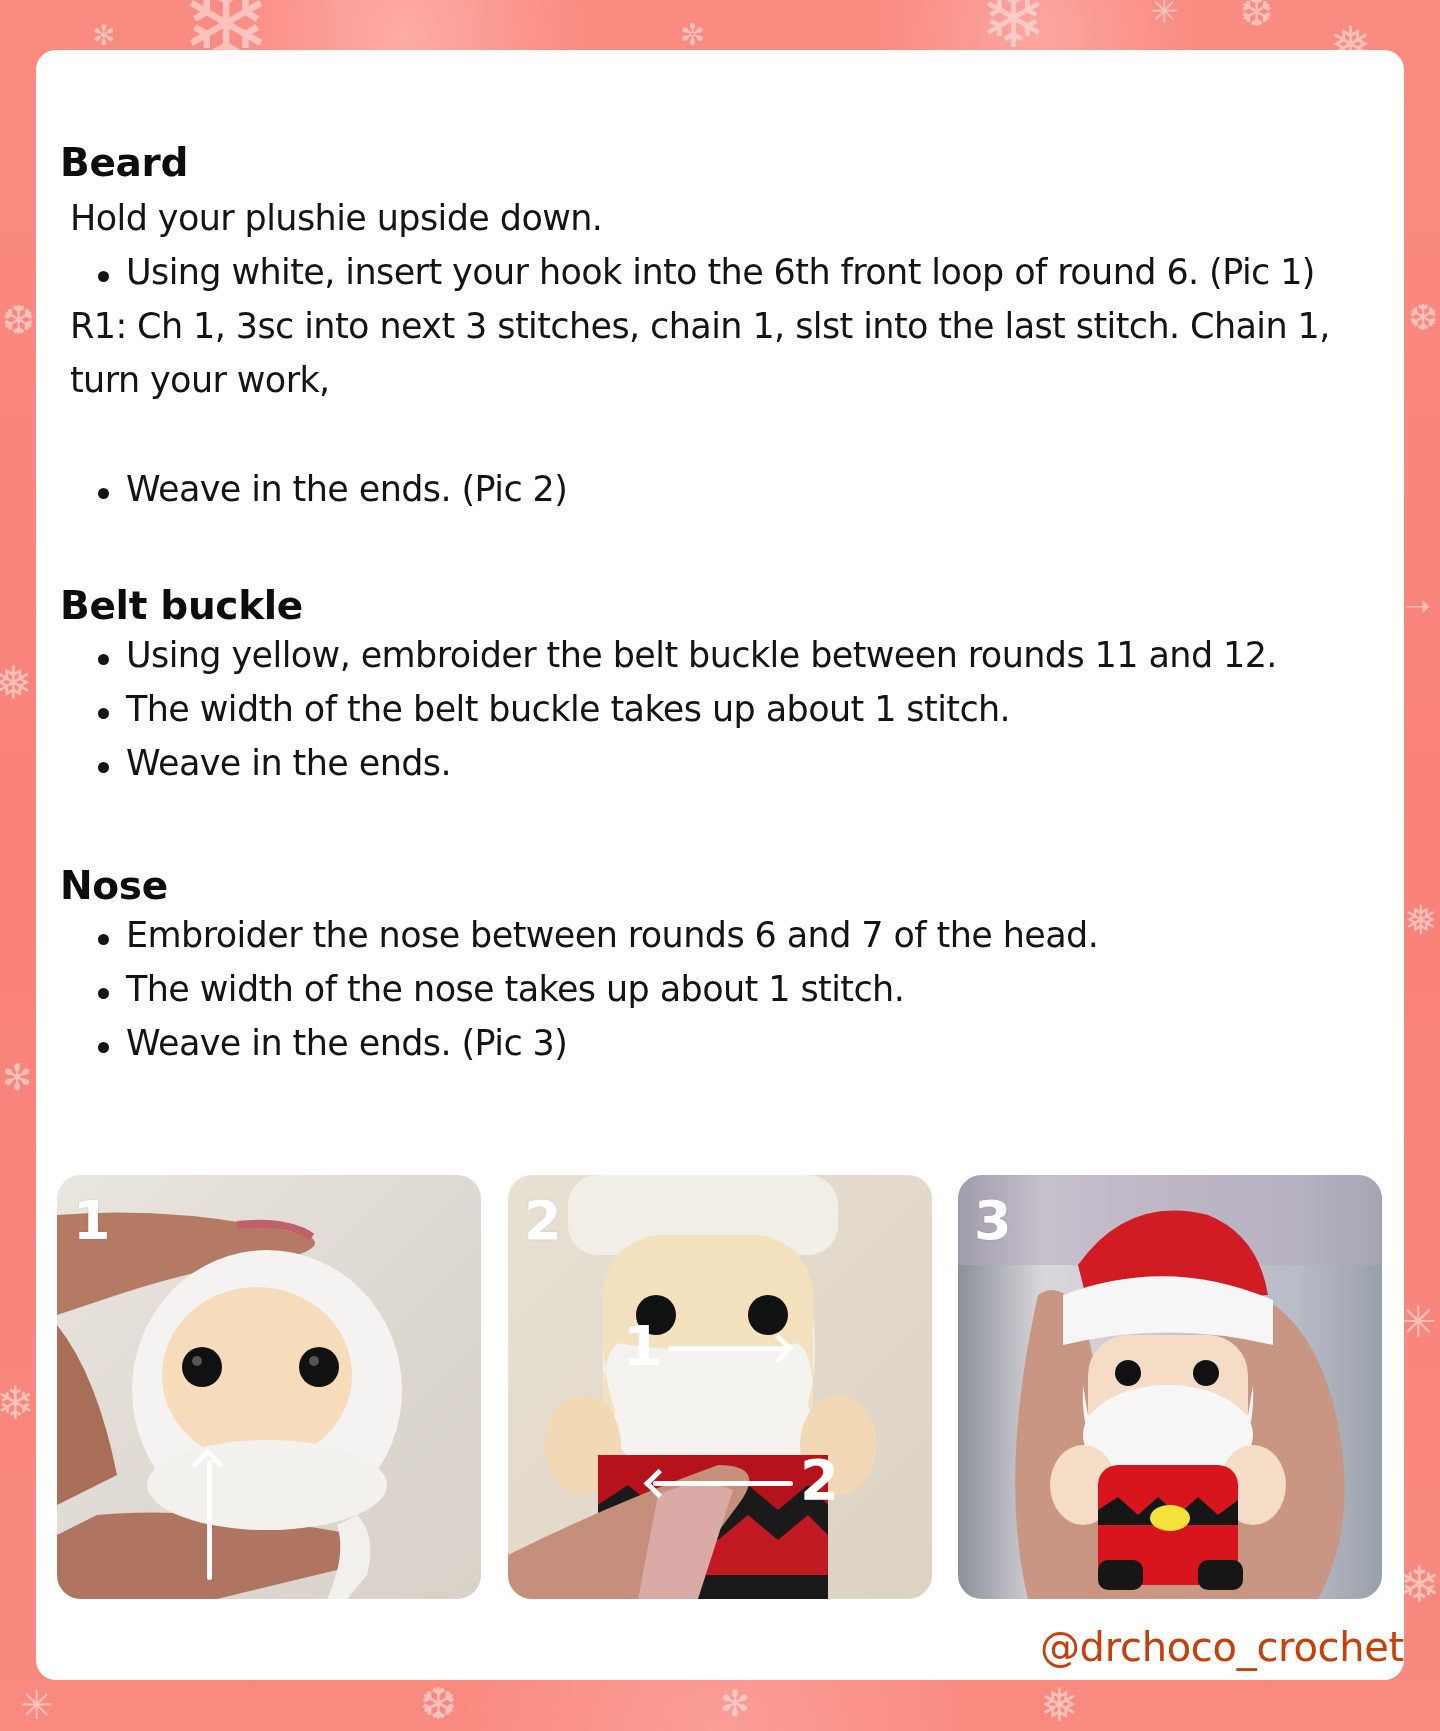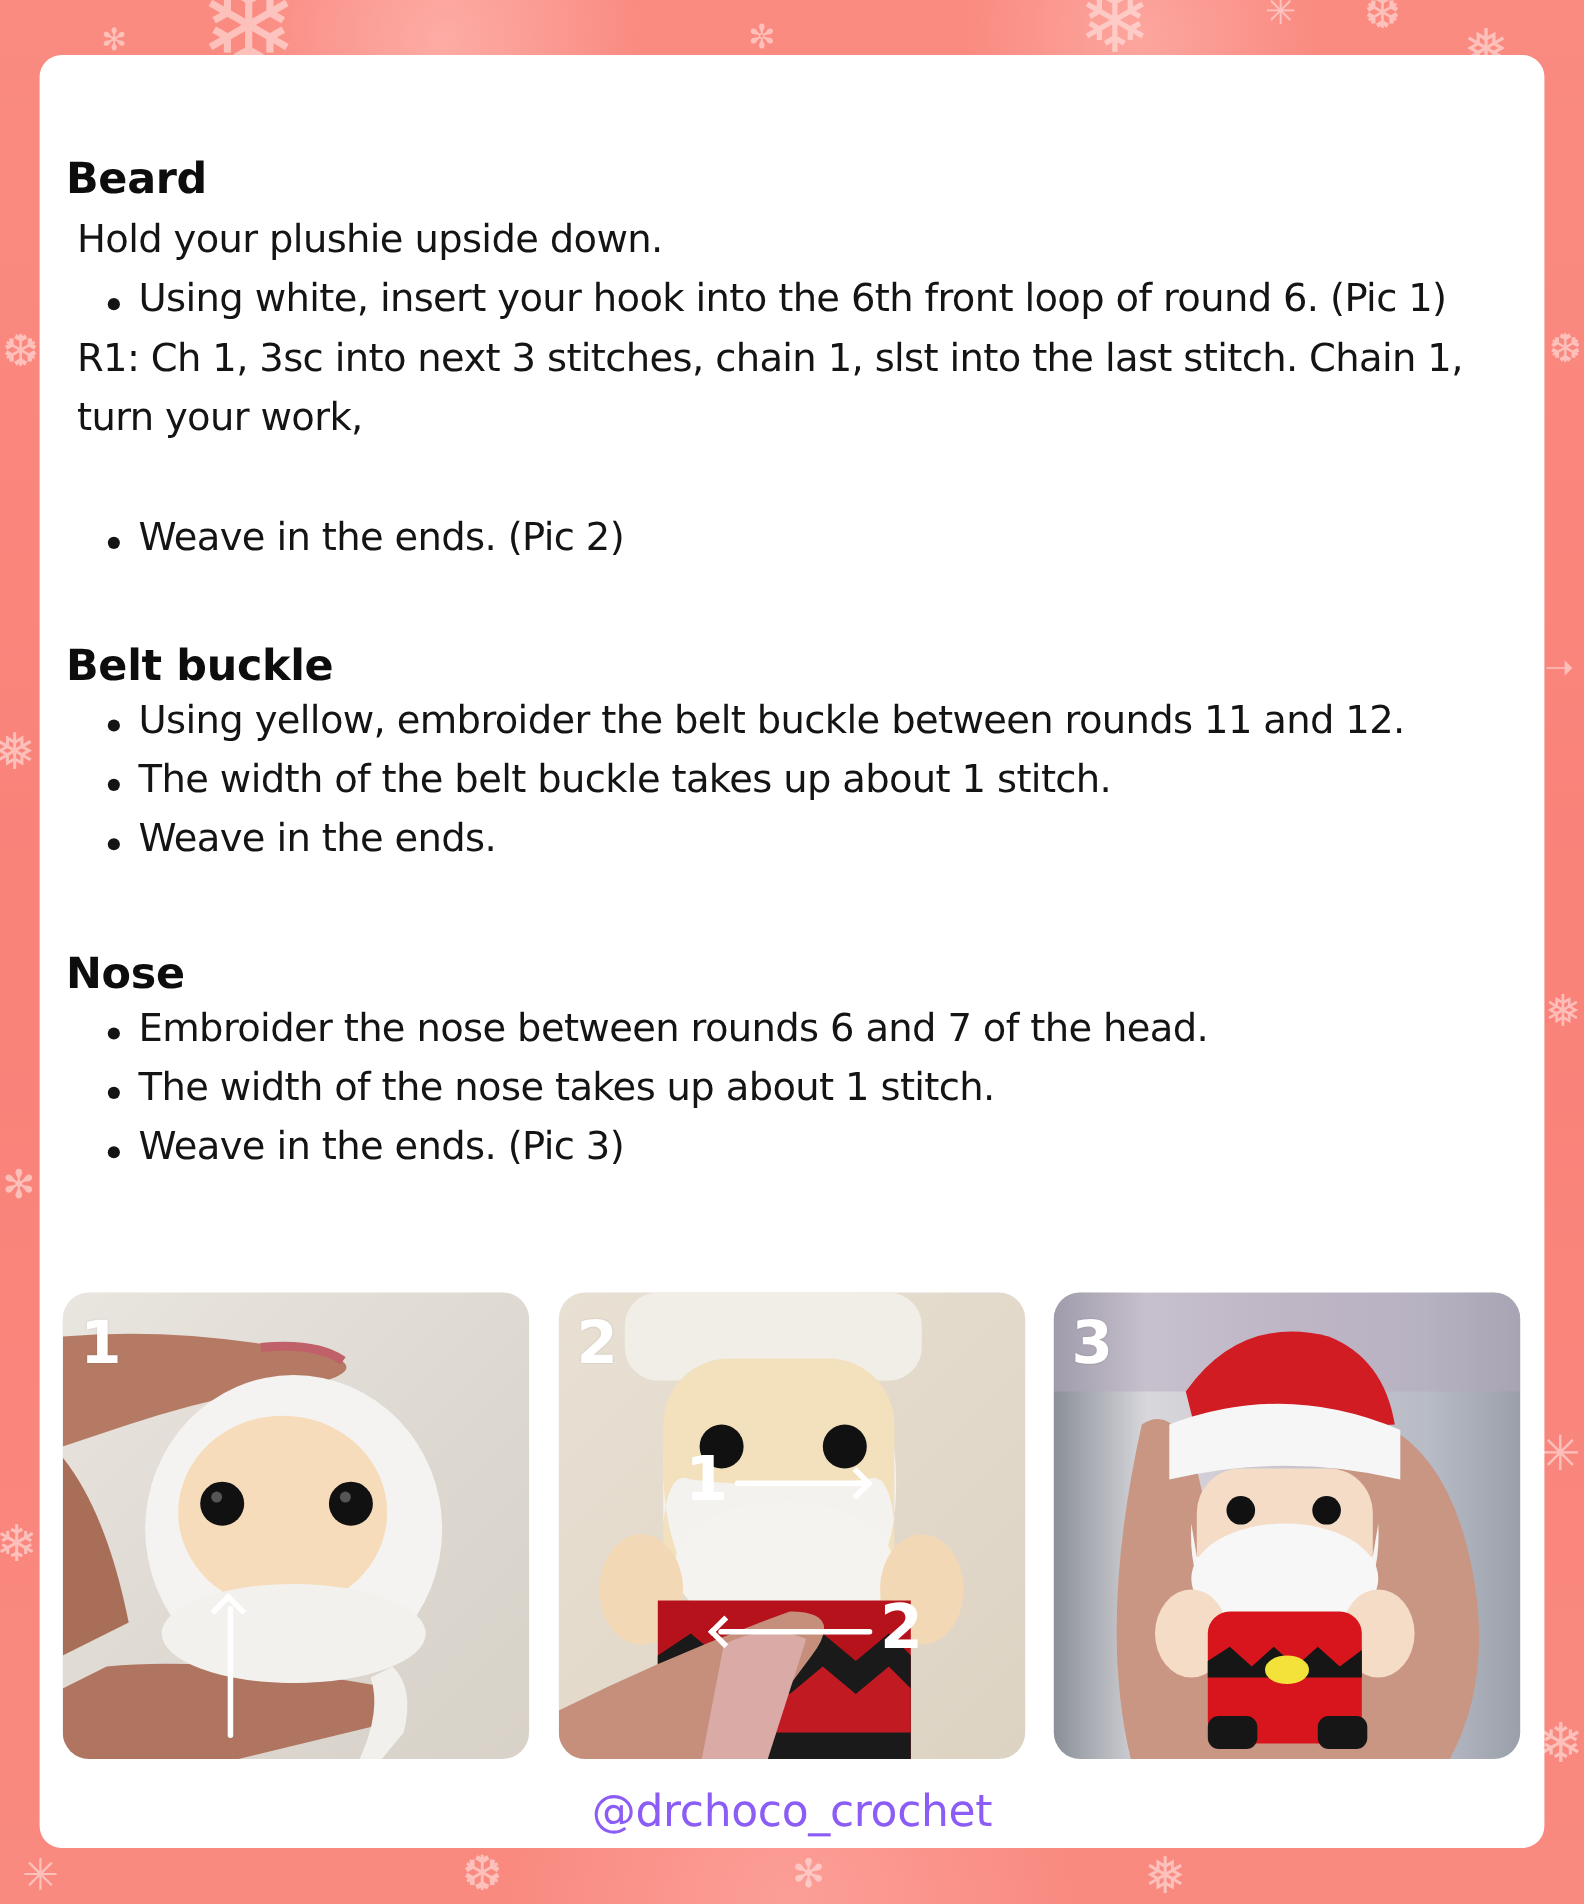--- a/index.html
+++ b/index.html
@@ -44,22 +44,22 @@
   .photo {
     position: absolute; top: 1125px; width: 424px; height: 424px;
     border-radius: 24px; overflow: hidden;
   }
   .photo .num {
     position: absolute; left: 16px; top: 14px; font-size: 54px; font-weight: bold;
     color: #ffffff; font-family: "DejaVu Sans", sans-serif;
     text-shadow: 0 0 2px rgba(0,0,0,0.15);
   }
   .footer {
-    position: absolute; left: 0; width: 1368px; top: 1574px; text-align: center;
-    font-size: 40px; color: #8b5cf6; letter-spacing: -0.3px;
+    position: absolute; left: 0; width: 1368px; top: 1574px; text-align: right;
+    font-size: 40px; color: #c2410c; letter-spacing: -0.3px;
   }
   .arrow-line { position: absolute; background: #ffffff; border-radius: 3px; }
 </style>
 </head>
 <body>
 
 <div class="bg-glow"></div>
 <div class="flake" style="left:180px;top:-30px;font-size:110px;">❄</div>
 <div class="flake" style="left:92px;top:22px;font-size:28px;">✻</div>
 <div class="flake" style="left:680px;top:20px;font-size:30px;">✼</div>

